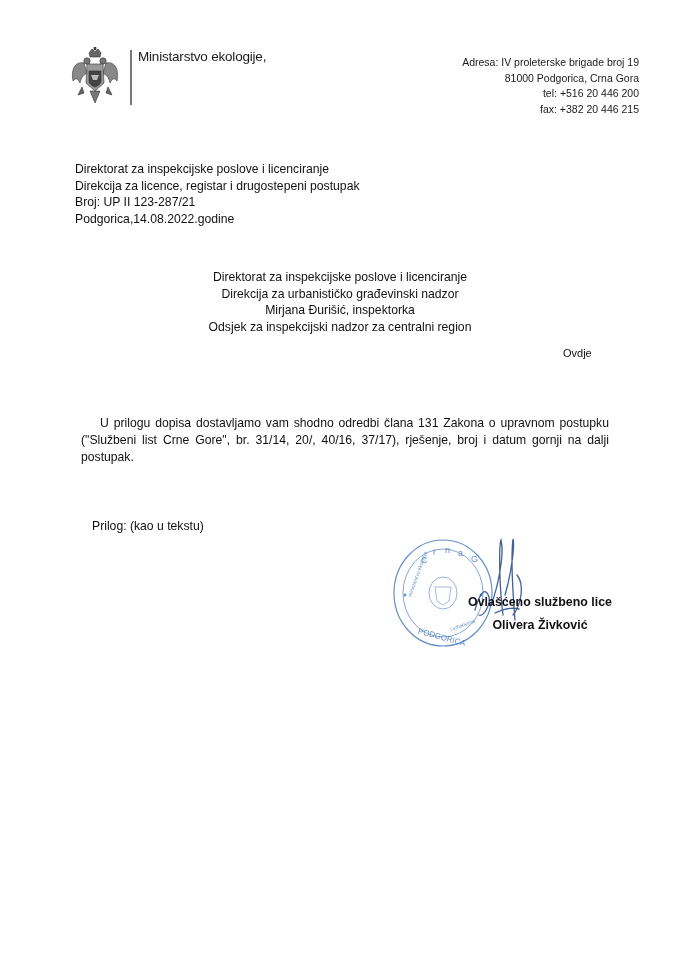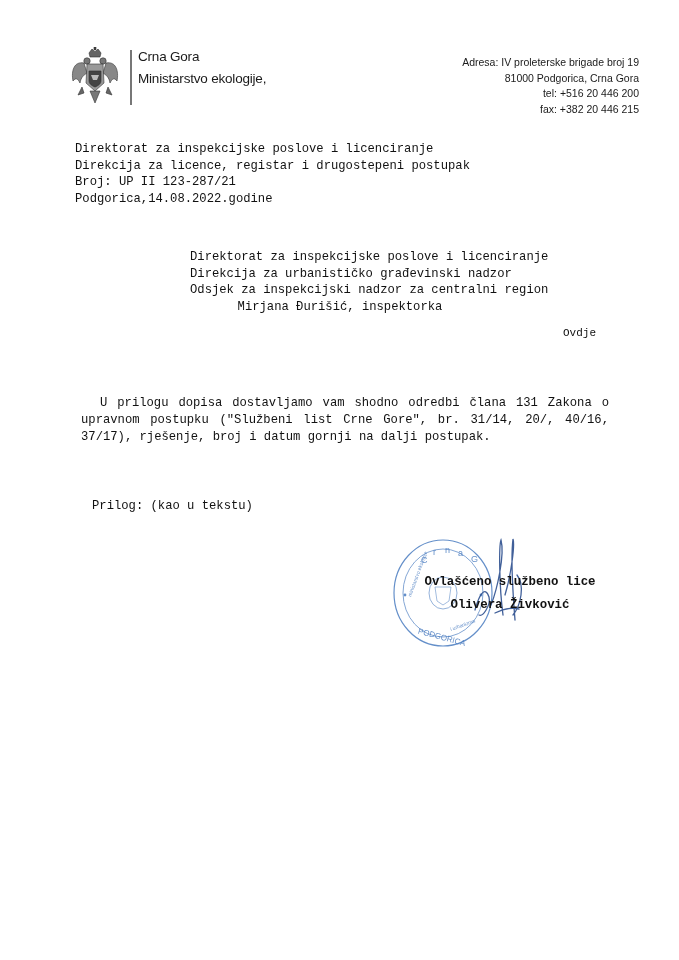--- a/index.html
+++ b/index.html
@@ -1,19 +1,19 @@
 <!DOCTYPE html>
 <html><head>
   <meta charset="utf-8">
   <style>
     html, body { margin: 0; padding: 0; background: #ffffff; }
     body { width: 679px; height: 960px; position: relative; overflow: hidden; color: #111; }
     .abs { position: absolute; }
     .calibri { font-family: "Liberation Sans", "DejaVu Sans", sans-serif; }
-    .arial { font-family: Liberation Mono, monospace; }
+    .arial { font-family: Liberation Sans, sans-serif; margin-top: 20px; }
 
     #coat { left: 70px; top: 47px; width: 50px; height: 60px; }
     #vline { left: 130px; top: 50px; width: 2px; height: 55px; background: #777; }
     #org { left: 138px; top: 46px; font-size: 13.5px; line-height: 21.5px; color: #1a1a1a; letter-spacing: -0.2px; }
     #org div { white-space: nowrap; }
 
     #addr { right: 40px; top: 55px; font-size: 10.5px; line-height: 15.5px; text-align: right; color: #1a1a1a; }
     #addr div { white-space: nowrap; }
 
     #sender { left: 75px; top: 141px; font-size: 12.2px; line-height: 16.5px; }
@@ -24,21 +24,21 @@
 
     #ovdje { left: 563px; top: 327px; font-size: 11px; }
 
     #body-text { left: 81px; top: 395px; width: 528px; font-size: 12.2px; line-height: 16.8px; text-align: justify; }
     #body-text .indent { text-indent: 19px; }
 
     #prilog { left: 92px; top: 499px; font-size: 12.2px; }
 
     #stamp { left: 391px; top: 537px; width: 104px; height: 112px; }
     #signature { left: 455px; top: 535px; width: 90px; height: 110px; }
-    #signer { left: 424px; top: 571px; font-size: 12.4px; font-weight: bold; line-height: 23px; text-align: center; width: 172px; }
+    #signer { left: 454px; top: 571px; font-size: 12.4px; font-weight: bold; line-height: 23px; text-align: center; width: 172px; }
     #signer div { white-space: nowrap; }
   </style>
 </head>
 <body>
 
 <div>
   <svg id="coat" class="abs" viewBox="0 0 50 60">
     <g fill="#555" stroke="#333" stroke-width="0.6">
 
       <path d="M19 6 L22 2 L25 5 L28 2 L31 6 L30 10 L20 10 Z" fill="#666"></path>
@@ -55,43 +55,42 @@
       <path d="M19 24 L31 24 L31 34 C31 38 25 40 25 40 C25 40 19 38 19 34 Z" fill="#444"></path>
       <path d="M21 28 L29 28 L27 33 L23 33 Z" fill="#bbb" stroke="none"></path>
 
       <path d="M20 44 L25 56 L30 44 Z" fill="#777"></path>
       <path d="M12 40 L8 48 L14 46 Z" fill="#666"></path>
       <path d="M38 40 L42 48 L36 46 Z" fill="#666"></path>
     </g>
   </svg>
   <div id="vline" class="abs"></div>
   <div id="org" class="abs calibri">
-    <div>Crna Gora</div>
     <div>Ministarstvo ekologije,</div>
   </div>
   <div id="addr" class="abs calibri">
     <div>Adresa: IV proleterske brigade broj 19</div>
     <div>81000 Podgorica, Crna Gora</div>
     <div>tel: +516 20 446 200</div>
     <div>fax: +382 20 446 215</div>
   </div>
 </div>
 
 <div id="sender" class="abs arial">
   <div>Direktorat za inspekcijske poslove i licenciranje</div>
   <div>Direkcija za licence, registar i drugostepeni postupak</div>
   <div>Broj: UP II 123-287/21</div>
   <div>Podgorica,14.08.2022.godine</div>
 </div>
 
 <div id="recipient" class="abs arial">
   <div>Direktorat za inspekcijske poslove i licenciranje</div>
   <div>Direkcija za urbanističko građevinski nadzor</div>
+  <div>Mirjana Đurišić, inspektorka</div>
   <div>Odsjek za inspekcijski nadzor za centralni region</div>
-  <div>Mirjana Đurišić, inspektorka</div>
 </div>
 
 <div id="ovdje" class="abs arial">Ovdje</div>
 
 <div id="body-text" class="abs arial">
   <div class="indent">U prilogu dopisa dostavljamo vam shodno odredbi člana 131  Zakona o upravnom postupku ("Službeni list Crne Gore", br. 31/14, 20/, 40/16, 37/17), rješenje, broj i datum gornji na dalji postupak.</div>
 </div>
 
 <div id="prilog" class="abs arial">Prilog: (kao u tekstu)</div>
 

